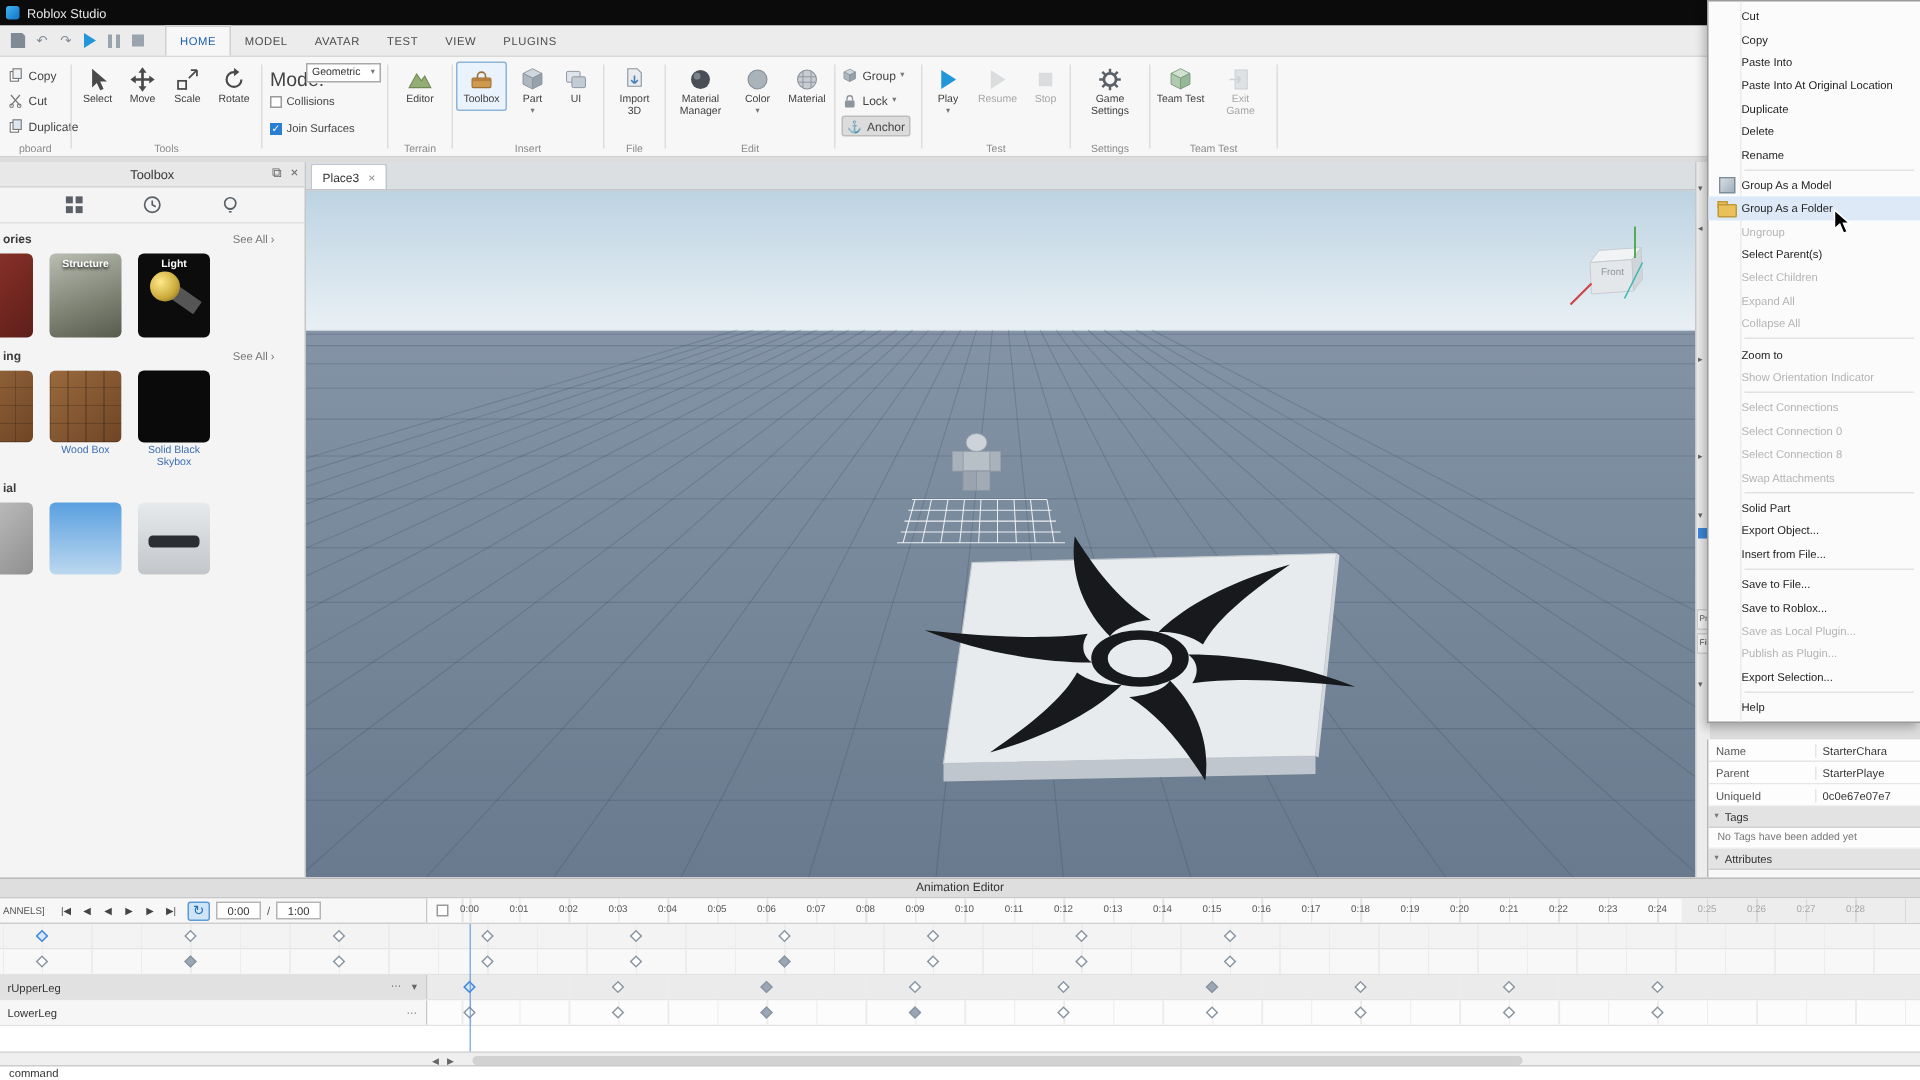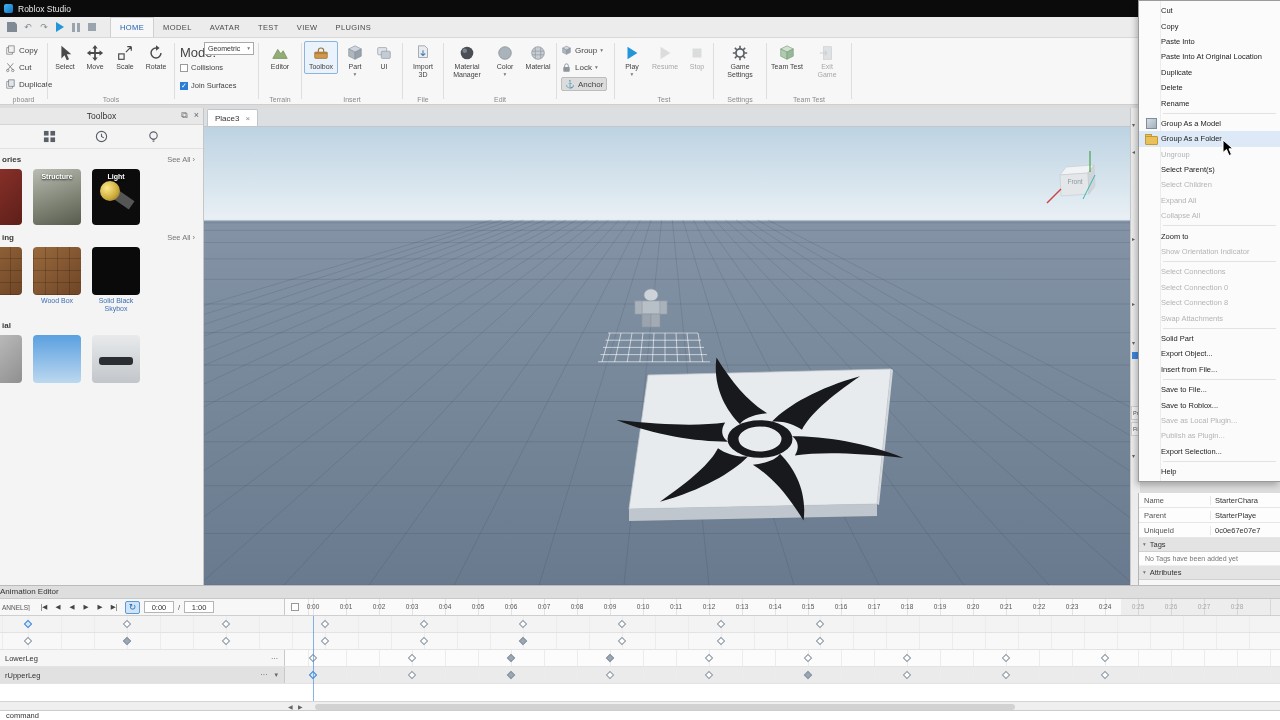--- a/index.html
+++ b/index.html
@@ -40,21 +40,21 @@
 
   
   #toolbox{position:absolute;left:0;top:108px;width:204px;height:477px;background:#f4f4f4;border-right:1px solid #c6c6c6;overflow:hidden}
   .tb-head{height:17px;background:#e8e8e8;border-bottom:1px solid #d5d5d5;display:flex;align-items:center;justify-content:center;font-size:8.5px;color:#333;position:relative}
   .tb-head-icons{position:absolute;right:4px;top:2px;display:flex;gap:6px;font-size:9px;color:#666}
   .tb-tabs{height:24px;display:flex;align-items:center;justify-content:space-around;border-bottom:1px solid #e2e2e2;padding:0 24px}
   .tb-search-row{display:flex;align-items:center;gap:5px;padding:5px 6px 5px 0}
   .tb-dd{width:38px;height:15px;border:1px solid #b5b5b5;border-left:none;border-radius:0 8px 8px 0;background:#fff;display:flex;align-items:center;justify-content:flex-end;padding-right:4px}
   .tb-search{flex:1;height:16px;border:1px solid #b5b5b5;border-radius:9px;background:#fff;display:flex;align-items:center;gap:3px;padding:0 5px}
   .tb-search input{border:none;outline:none;flex:1;font-size:7.5px;min-width:0;color:#333;background:transparent}
-  .tb-sec-head{display:flex;align-items:flex-end;padding:6px 8px 3px 2px;font-size:8px}
+  .tb-sec-head{display:flex;align-items:flex-end;padding:6px 20px 3px 2px;font-size:8px}
   .tb-sec-title{font-weight:bold;color:#3a3a3a}
   .tb-see-all{margin-left:auto;color:#767676;font-size:7.5px;display:flex;gap:2px;align-items:center}
   .tb-row{display:flex;gap:11px;padding:2px 0}
   .tb-cell{width:48px;flex:none}
   .tb-cell.partial{margin-left:-26px}
   .tb-thumb{width:48px;height:48px;border-radius:4px;position:relative;overflow:hidden}
   .cat-row .tb-thumb{height:56px}
   .tb-ovl{position:absolute;top:4px;left:0;right:0;text-align:center;color:#fff;font-size:7px;font-weight:bold;text-shadow:0 1px 2px rgba(0,0,0,.85)}
   .tb-lbl{font-size:7px;color:#3e6fb4;text-align:center;margin-top:2px;line-height:8px}
   .cat-red{background:linear-gradient(135deg,#93352c,#5e1f1a)}
@@ -105,21 +105,21 @@
   
   #props{position:absolute;left:1138px;top:493px;width:142px;height:92px;background:#f7f7f7;border-left:1px solid #b5b5b5;font-size:7.5px;color:#444;overflow:hidden}
   .prow{height:15px;display:flex;align-items:center;border-bottom:1px solid #e6e6e6;background:#fdfdfd}
   .pname{width:72px;padding-left:5px;border-right:1px solid #e6e6e6;color:#555;flex:none}
   .pval{flex:1;padding-left:4px;white-space:nowrap;overflow:hidden;color:#333}
   .phead{height:14px;background:#e3e3e3;display:flex;align-items:center;gap:4px;padding-left:4px;color:#333;border-bottom:1px solid #d0d0d0;font-size:7.5px}
   .pempty{height:14px;display:flex;align-items:center;padding-left:6px;color:#777;font-size:7px;background:#fdfdfd;border-bottom:1px solid #eee}
 
   
   #anim{position:absolute;left:0;top:585px;width:1280px;height:125px;background:#f2f2f2;border-top:1px solid #bbb}
-  .anim-title{height:13px;background:#dedede;border-bottom:1px solid #c8c8c8;font-size:8px;color:#333;line-height:12px}
+  .anim-title{height:13px;background:#dedede;border-bottom:1px solid #c8c8c8;text-align:center;font-size:8px;color:#333;line-height:12px}
   .anim-bar{position:relative;height:17px;border-bottom:1px solid #cfcfcf;background:#f7f7f7}
   .anim-left-bar{position:absolute;left:0;top:0;width:285px;height:100%;display:flex;align-items:center;border-right:1px solid #c9c9c9;gap:1px;padding-left:2px}
   .chlabel{font-size:6.5px;color:#555;width:34px;overflow:hidden;white-space:nowrap}
   .tbtn{min-width:14px;height:13px;font-size:6.5px;color:#444;display:flex;align-items:center;justify-content:center}
   .loopbtn{width:15px;height:13px;background:#cfe4f8;border:1px solid #5b9bd5;color:#1f6db5;font-size:9px;display:flex;align-items:center;justify-content:center;border-radius:2px;margin-left:3px}
   .timebox{width:30px;height:12px;background:#fff;border:1px solid #b5b5b5;font-size:7.5px;display:flex;align-items:center;justify-content:center;margin-left:3px;color:#333}
   .timesep{font-size:7.5px;color:#555;margin-left:3px}
   .ruler{position:absolute;left:285px;top:0;right:0;height:100%;background:#fafafa;background-image:repeating-linear-gradient(90deg,#e3e3e3 0 1px,transparent 1px 33px);background-position:28px 0;overflow:hidden}
   .tick{position:absolute;top:4px;transform:translateX(-50%);font-size:6.5px;color:#555;white-space:nowrap}
   .tick.dim{color:#a8a8a8}
@@ -848,59 +848,59 @@
             <div class="key filled" style="left: 124px;"></div>
             <div class="key open" style="left: 223px;"></div>
             <div class="key open" style="left: 322px;"></div>
             <div class="key open" style="left: 421px;"></div>
             <div class="key filled" style="left: 520px;"></div>
             <div class="key open" style="left: 619px;"></div>
             <div class="key open" style="left: 718px;"></div>
             <div class="key open" style="left: 817px;"></div>
           </div>
         </div>
+        <div class="trk-row r4">
+          <div class="trk-left">
+            <span class="trk-name">rUpperLeg</span>
+            <span class="trk-icons">
+              <span class="trk-ico">···</span>
+              <span class="trk-ico">▾</span>
+            </span>
+          </div>
+          <div class="trk-lane">
+            <div class="key blue" style="left: 25px;"></div>
+            <div class="key open" style="left: 124px;"></div>
+            <div class="key filled" style="left: 223px;"></div>
+            <div class="key open" style="left: 322px;"></div>
+            <div class="key open" style="left: 421px;"></div>
+            <div class="key filled" style="left: 520px;"></div>
+            <div class="key open" style="left: 619px;"></div>
+            <div class="key open" style="left: 718px;"></div>
+            <div class="key open" style="left: 817px;"></div>
+          </div>
+        </div>
         <div class="trk-row r3">
           <div class="trk-left">
             <span class="trk-name">LowerLeg</span>
             <span class="trk-icons">
               <span class="trk-ico">···</span>
             </span>
           </div>
           <div class="trk-lane">
             <div class="key open" style="left: 25px;"></div>
             <div class="key open" style="left: 124px;"></div>
             <div class="key filled" style="left: 223px;"></div>
             <div class="key filled" style="left: 322px;"></div>
             <div class="key open" style="left: 421px;"></div>
             <div class="key open" style="left: 520px;"></div>
             <div class="key open" style="left: 619px;"></div>
             <div class="key open" style="left: 718px;"></div>
             <div class="key open" style="left: 817px;"></div>
           </div>
         </div>
-        <div class="trk-row r4">
-          <div class="trk-left">
-            <span class="trk-name">rUpperLeg</span>
-            <span class="trk-icons">
-              <span class="trk-ico">···</span>
-              <span class="trk-ico">▾</span>
-            </span>
-          </div>
-          <div class="trk-lane">
-            <div class="key blue" style="left: 25px;"></div>
-            <div class="key open" style="left: 124px;"></div>
-            <div class="key filled" style="left: 223px;"></div>
-            <div class="key open" style="left: 322px;"></div>
-            <div class="key open" style="left: 421px;"></div>
-            <div class="key filled" style="left: 520px;"></div>
-            <div class="key open" style="left: 619px;"></div>
-            <div class="key open" style="left: 718px;"></div>
-            <div class="key open" style="left: 817px;"></div>
-          </div>
-        </div>
       </div>
     <div class="anim-scroll">
       <span class="scr-arrow" style="left:288px">◀</span>
       <span class="scr-arrow" style="left:298px">▶</span>
       <span class="scr-thumb"></span>
     </div>
   </div>
 
   <div id="cmdbar">command</div>
 

